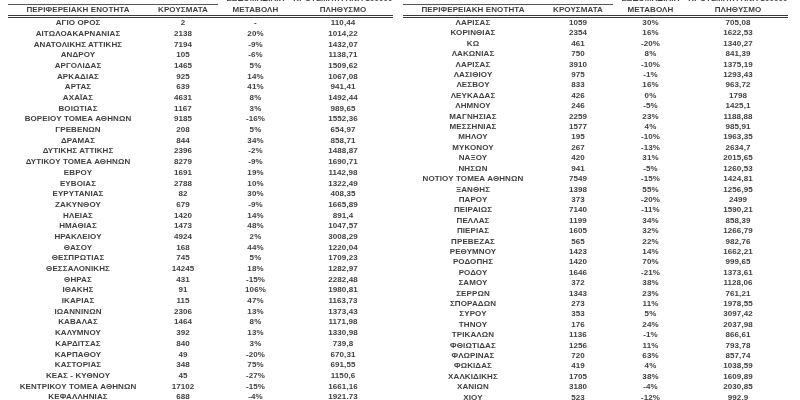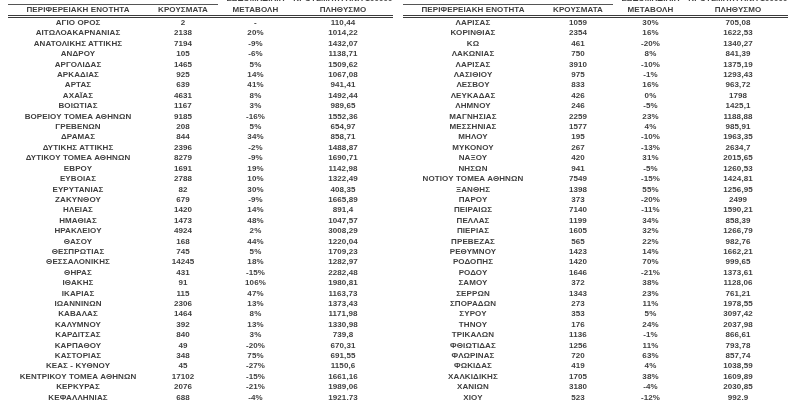--- a/index.html
+++ b/index.html
@@ -293,26 +293,20 @@
             <td>-27%</td>
             <td>1150,6</td>
           </tr>
           <tr>
             <td>ΚΕΝΤΡΙΚΟΥ ΤΟΜΕΑ ΑΘΗΝΩΝ</td>
             <td>17102</td>
             <td>-15%</td>
             <td>1661,16</td>
           </tr>
           <tr>
-            <td>ΚΕΡΚΥΡΑΣ</td>
-            <td>2076</td>
-            <td>-21%</td>
-            <td>1989,06</td>
-          </tr>
-          <tr>
             <td>ΚΕΦΑΛΛΗΝΙΑΣ</td>
             <td>688</td>
             <td>-4%</td>
             <td>1921.73</td>
           </tr>
         </tbody>
       </table>
     <table class="stats">
         <colgroup>
           <col class="c-name">

